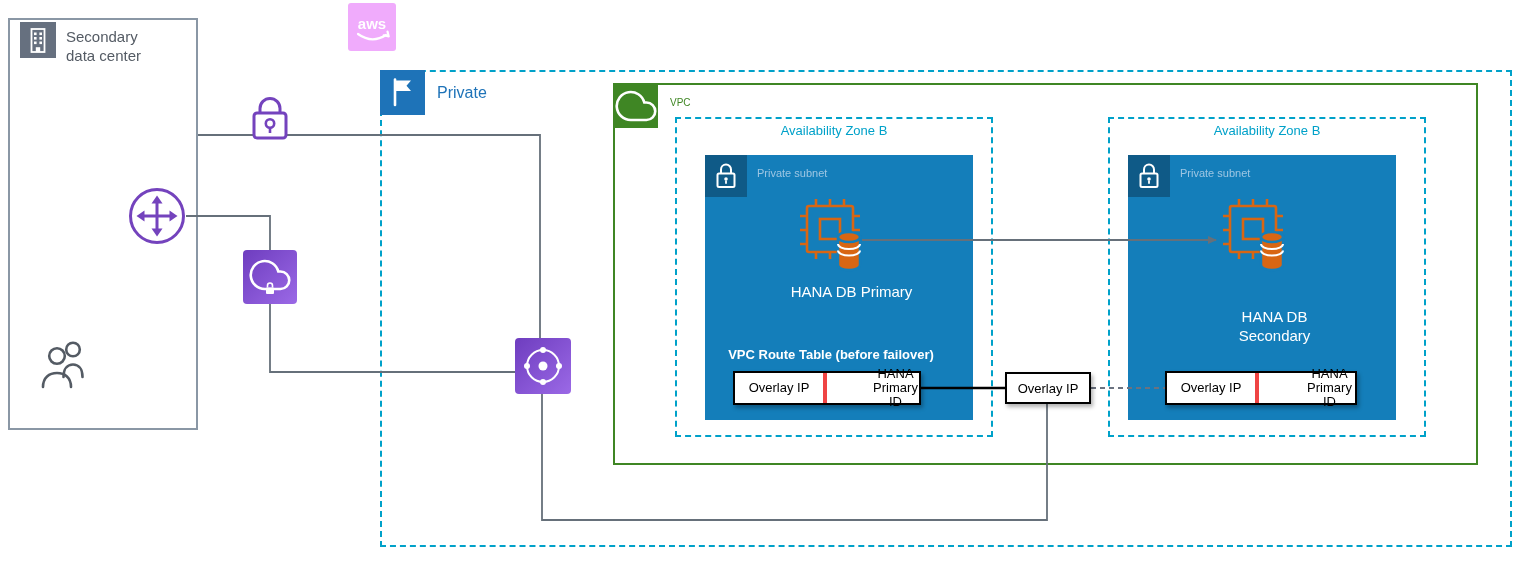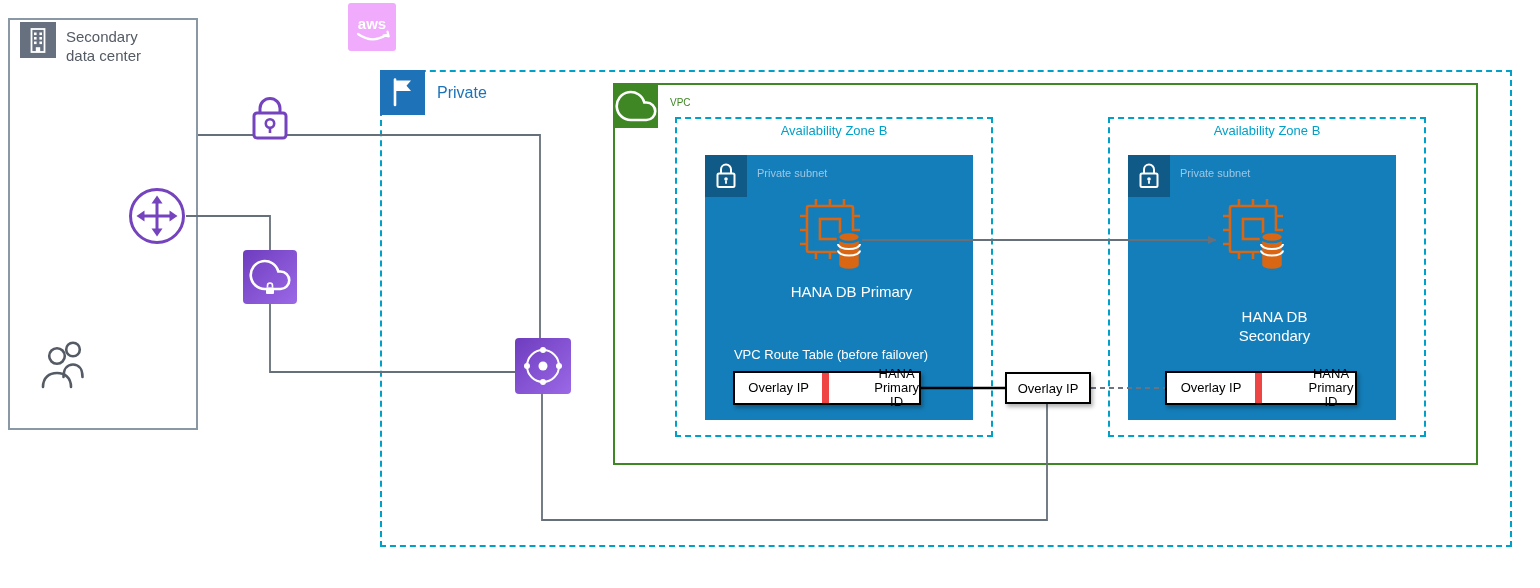--- a/index.html
+++ b/index.html
@@ -52,29 +52,29 @@
   
   .hana-icon { width:72px; height:76px; }
   .hana1-icon { left:797px; top:197px; }
   .hana2-icon { left:1220px; top:197px; }
   .hana-label { width:293px; text-align:center; font-size:15px; line-height:19px; color:#ffffff; }
   .hana1-label { left:705px; top:282px; }
   .hana2-label { left:1128px; top:279px; display:flex; justify-content:center;margin-top:28px; }
   .hana2-label span { max-width:100px; text-align:center; display:inline-block; }
 
   
-  .rt-title { width:252px; text-align:center; font-size:13px; font-weight:normal; color:#ffffff; }
+  .rt-title { width:252px; text-align:center; font-size:13px; font-weight:bold; color:#ffffff; }
   .rt1-title { left:705px; top:347px; }
   .rt2-title { left:1128px; top:347px; }
   .rt-table { display:flex; background:#ffffff; border:2px solid #000000; box-shadow:2px 3px 4px rgba(0,0,0,0.3); }
   .rt1-table { left:733px; top:371px; width:188px; height:34px; }
   .rt2-table { left:1165px; top:371px; width:192px; height:34px; }
   .rt-cell { display:flex; align-items:center; justify-content:center; font-size:13px; line-height:14px; color:#000000; text-align:center; }
   .rt-cell1 { width:88px; }
-  .rt-cell2 { flex:1; border-left:7px solid #ef4444;padding-left:45px; }
+  .rt-cell2 { flex:1; border-left:4px solid #ef4444;padding-left:45px; }
   .rt-cell2 span { max-width:70px; display:inline-block; }
 
   
   .overlay-box { left:1005px; top:372px; width:86px; height:32px; background:#ffffff; border:2px solid #000000;
                  display:flex; align-items:center; justify-content:center; font-size:13px; color:#000;
                  box-shadow:2px 3px 4px rgba(0,0,0,0.3); }
 
   
   .vpn-lock { left:248px; top:93px; width:44px; height:48px; }
   .router { left:127px; top:186px; width:60px; height:60px; }

